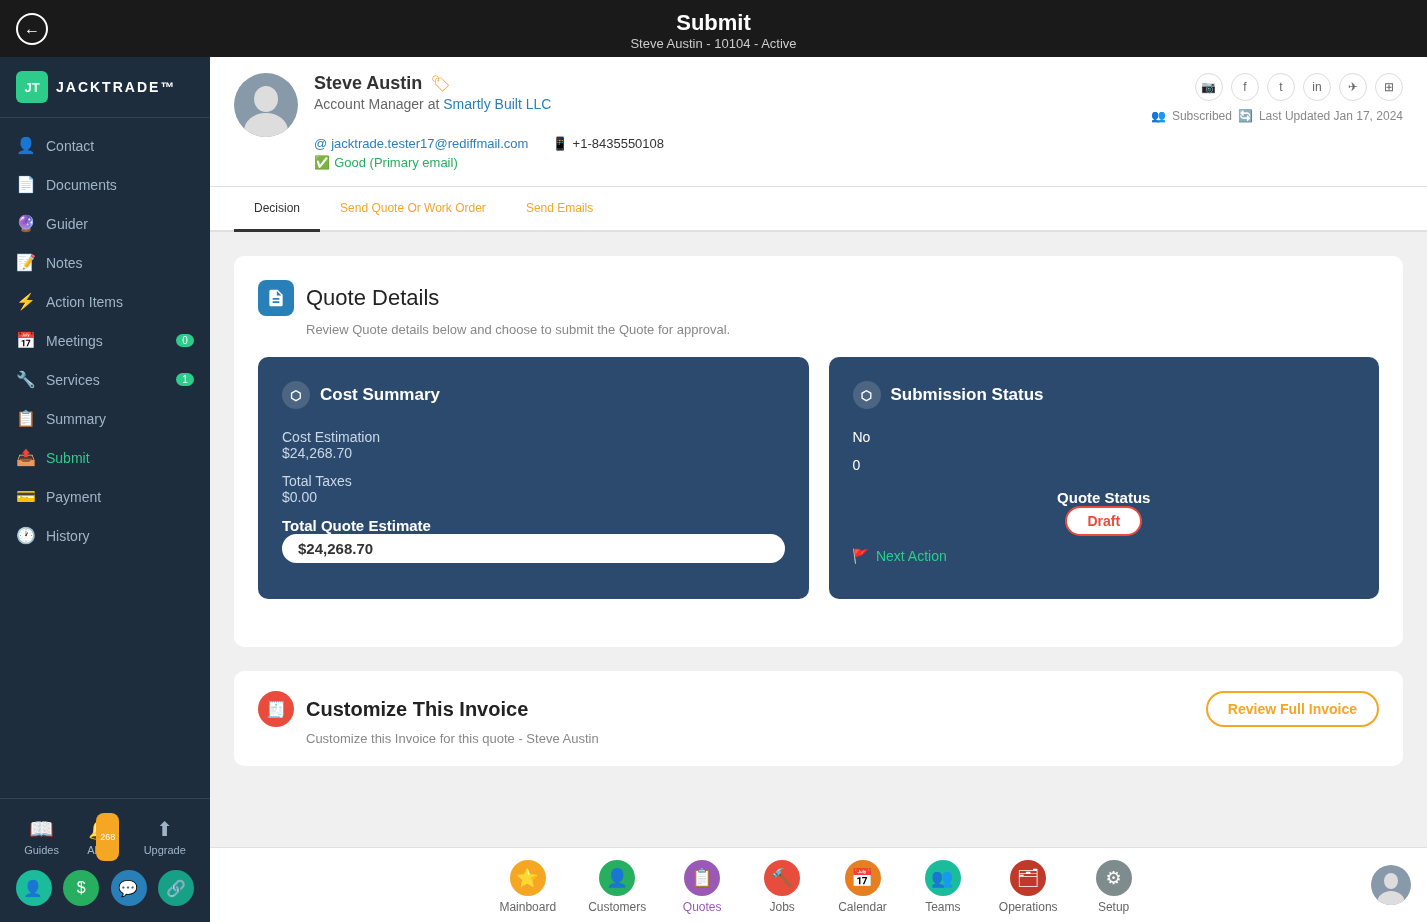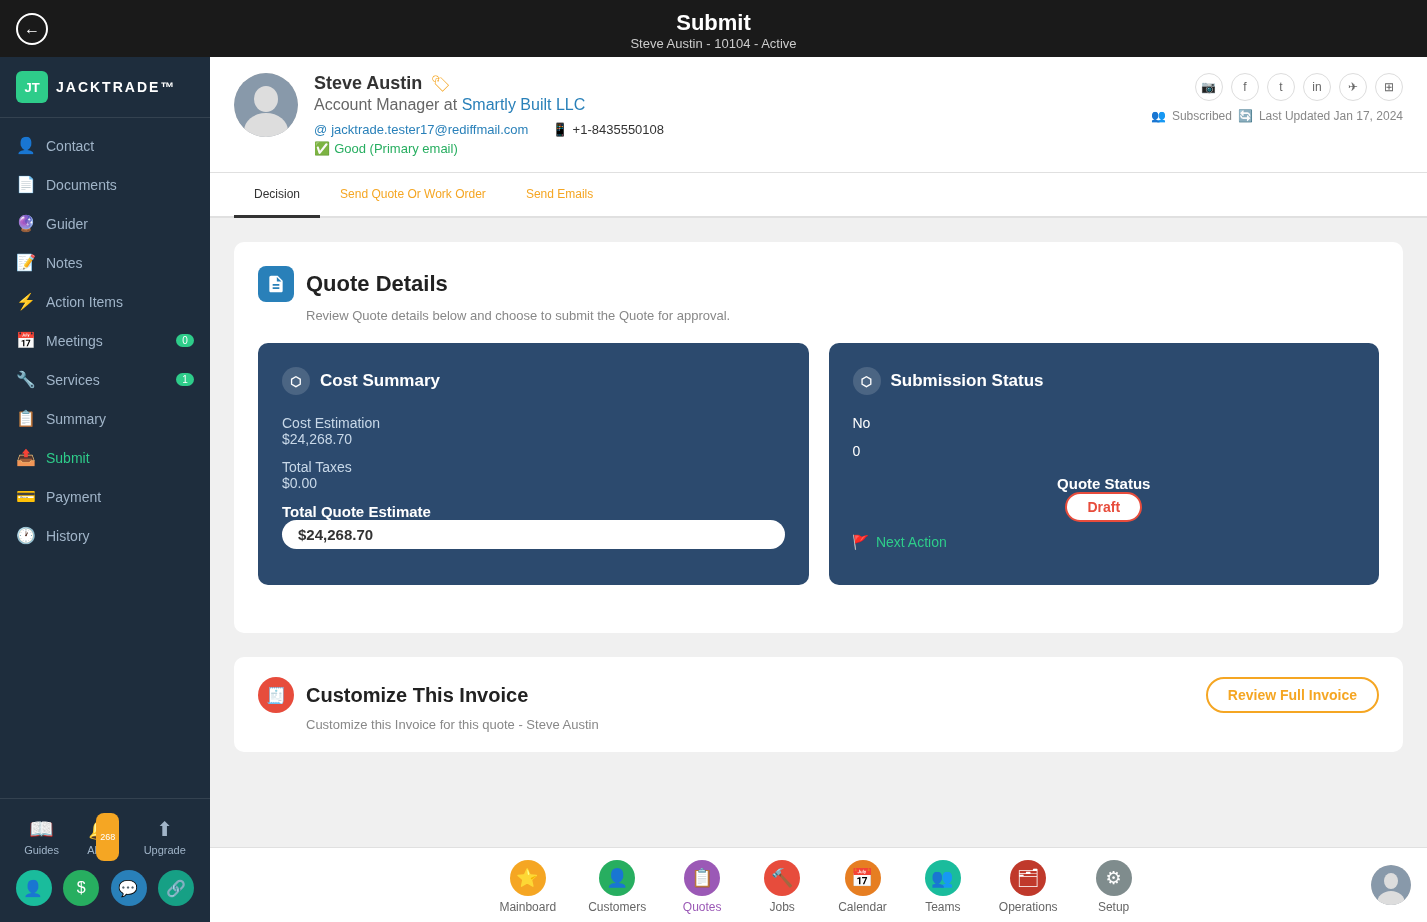--- a/index.html
+++ b/index.html
@@ -158,21 +158,21 @@
       display: flex; align-items: center; justify-content: center;
     }
     
     .contact-info { flex: 1; }
     .contact-name-row {
       display: flex; align-items: center; gap: 8px;
       margin-bottom: 2px;
     }
     .contact-name { font-size: 18px; font-weight: 600; color: #333; }
     .contact-icon { color: #f5a623; font-size: 16px; }
-    .contact-title { font-size: 16px; color: #666; margin-bottom: 8px; }
+    .contact-title { font-size: 14px; color: #666; margin-bottom: 24px; }
     .contact-title .company { color: #2980b9; }
     .contact-details { display: flex; gap: 24px; align-items: center; flex-wrap: wrap; }
     .contact-email { color: #2980b9; font-size: 13px; display: flex; align-items: center; gap: 4px; }
     .contact-phone { color: #333; font-size: 13px; display: flex; align-items: center; gap: 4px; }
     .contact-status { color: #27ae60; font-size: 13px; display: flex; align-items: center; gap: 4px; margin-top: 4px; }
 
     .contact-right {
       display: flex; flex-direction: column; align-items: flex-end; gap: 8px;
     }
     .social-icons { display: flex; gap: 8px; }
@@ -223,21 +223,21 @@
       display: flex; align-items: center; gap: 12px;
       margin-bottom: 6px;
     }
     .section-icon {
       width: 36px; height: 36px;
       background: #2980b9;
       border-radius: 8px;
       display: flex; align-items: center; justify-content: center;
       color: white; font-size: 18px;
     }
-    .section-title { font-size: 22px; font-weight: 700; color: #222; }
+    .section-title { font-size: 22px; font-weight: 400; color: #222; }
     .section-desc { font-size: 13px; color: #888; margin-bottom: 20px; margin-left: 48px; }
 
     
     .cards-row {
       display: flex;
       gap: 20px;
       margin-bottom: 24px;
     }
     .card-dark {
       flex: 1;

